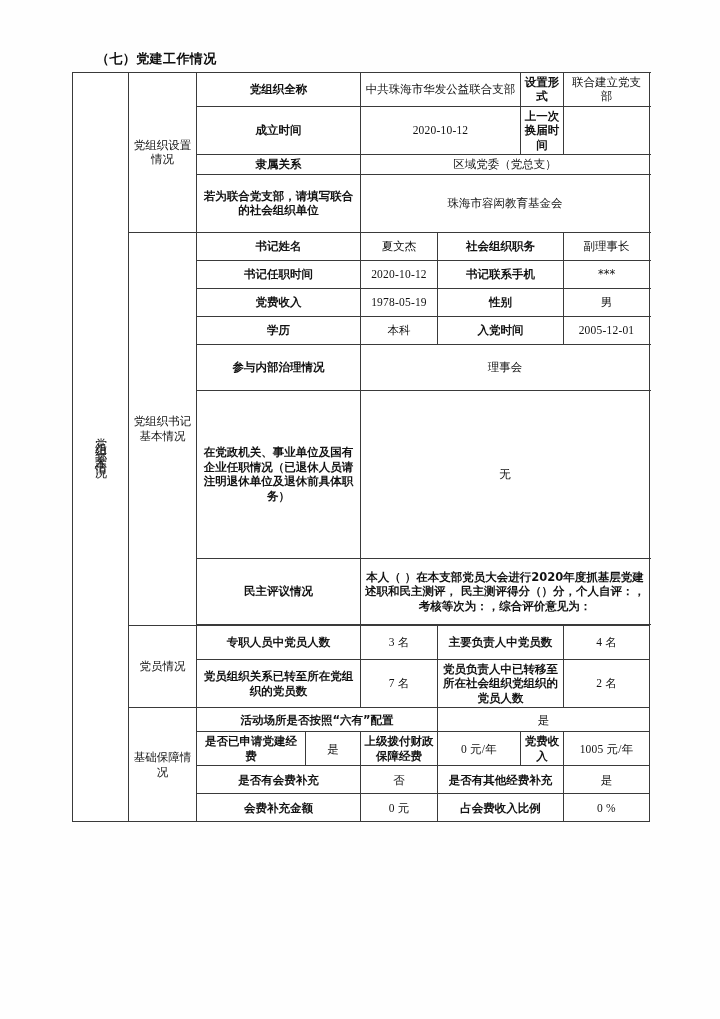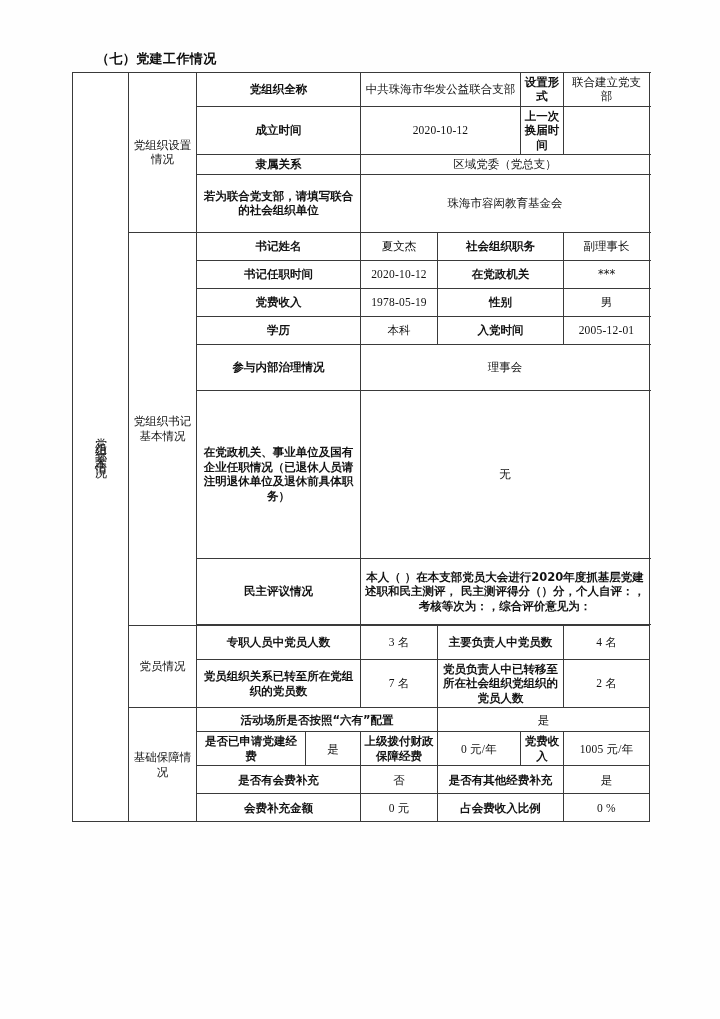--- a/index.html
+++ b/index.html
@@ -168,21 +168,21 @@
         <td class="grp" rowspan="8">党组织书记基本情况</td>
         <td class="lbl" colspan="2">书记姓名</td>
         <td class="val">夏文杰</td>
         <td class="lbl" colspan="2">社会组织职务</td>
         <td class="val" colspan="2">副理事长</td>
       </tr>
 
       <tr style="height:28px">
         <td class="lbl" colspan="2">书记任职时间</td>
         <td class="val num">2020-10-12</td>
-        <td class="lbl" colspan="2">在党政机关</td>
+        <td class="lbl" colspan="2">书记联系手机</td>
         <td class="val" colspan="2">***</td>
       </tr>
 
       <tr style="height:28px">
         <td class="lbl" colspan="2">党费收入</td>
         <td class="val num">1978-05-19</td>
         <td class="lbl" colspan="2">性别</td>
         <td class="val" colspan="2">男</td>
       </tr>
 

